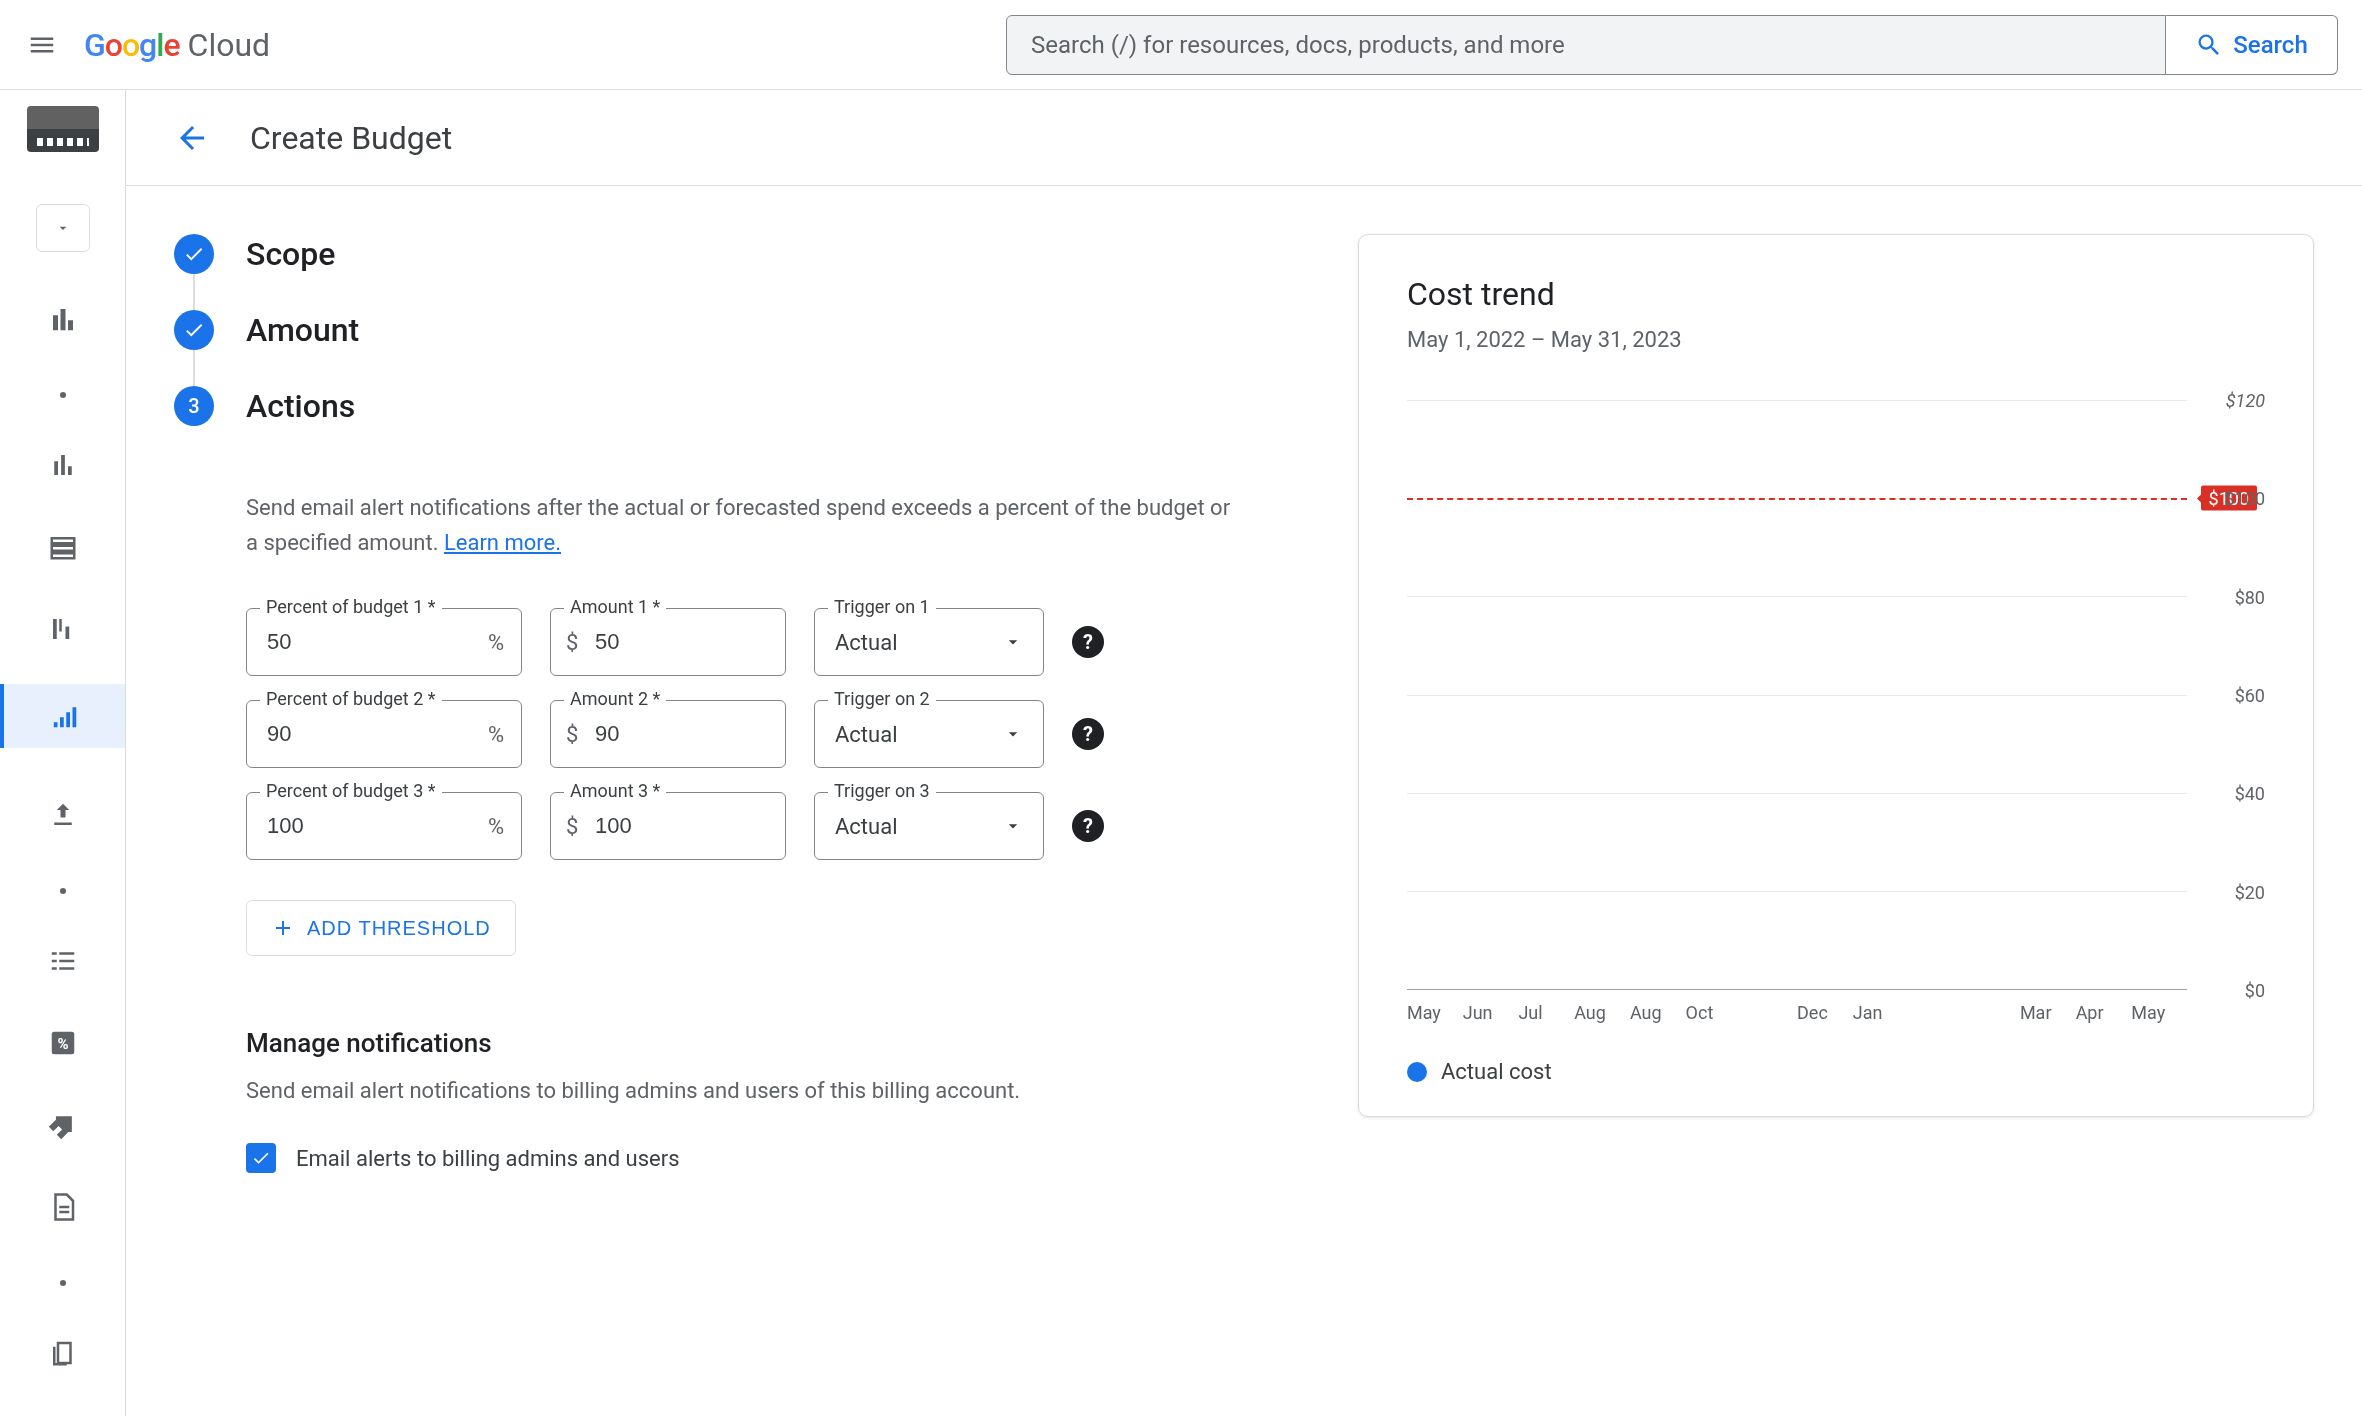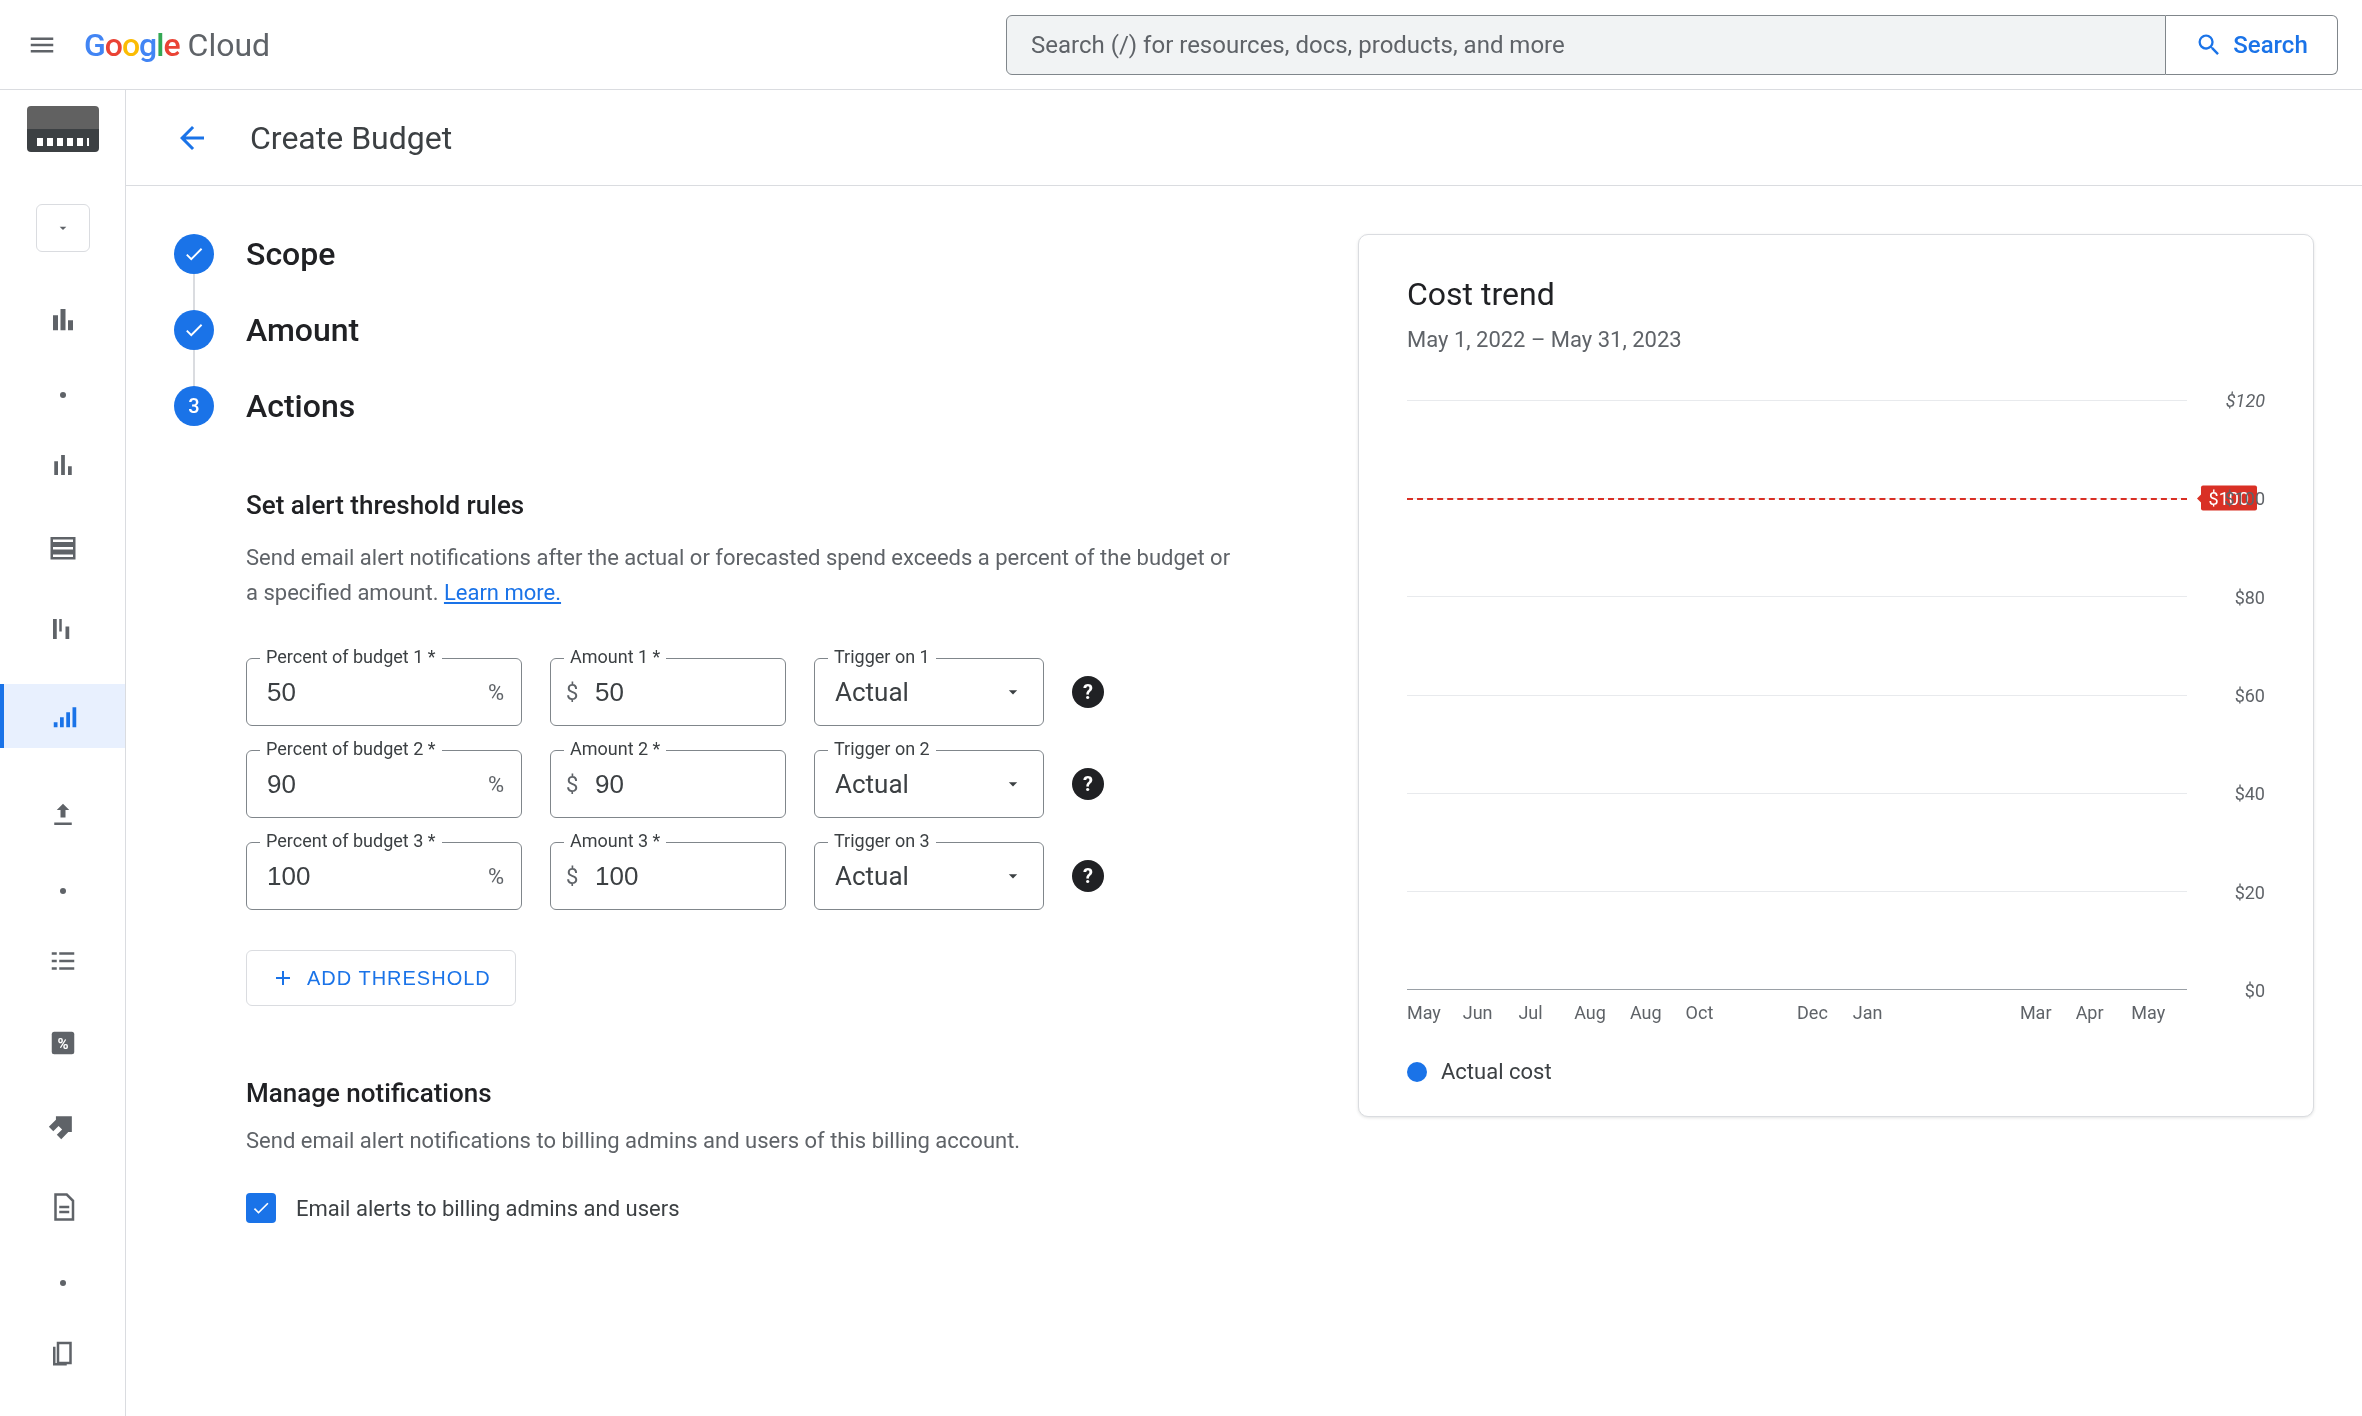--- a/index.html
+++ b/index.html
@@ -50,21 +50,21 @@
   .step-line { width:2px; height:36px; background:#dadce0; margin-left:19px; }
 
   .section { margin-left:72px; margin-top:64px; }
   .section h3 { font-size:26px; font-weight:500; color:#202124; margin-bottom:20px; }
   .section p { font-size:22px; color:#5f6368; line-height:1.6; max-width:990px; }
   .section a { color:#1a73e8; text-decoration:underline; }
 
   .rules { margin-top:48px; display:flex; flex-direction:column; gap:24px; }
   .rule-row { display:flex; gap:28px; align-items:center; }
   .field { position:relative; }
-  .field input, .field .select { height:68px; border:1px solid #80868b; border-radius:6px; font-size:26px; padding:0 20px; background:#fff; color:#3c4043; }
+  .field input, .field .select { height:68px; border:1px solid #80868b; border-radius:6px; font-size:22px; padding:0 20px; background:#fff; color:#3c4043; }
   .field .label { position:absolute; top:-12px; left:14px; background:#fff; padding:0 6px; font-size:18px; color:#3c4043; }
   .percent-field input { width:276px; padding-right:44px; }
   .percent-suffix { position:absolute; right:18px; top:50%; transform:translateY(-50%); font-size:22px; color:#5f6368; }
   .amount-field input { width:236px; padding-left:44px; }
   .amount-prefix { position:absolute; left:16px; top:50%; transform:translateY(-50%); font-size:22px; color:#5f6368; }
   .select { width:230px; display:flex; align-items:center; justify-content:space-between; cursor:pointer; }
   .select svg{width:20px;height:20px;fill:#3c4043;}
   .help-icon { width:32px; height:32px; border-radius:50%; background:#202124; color:#fff; display:flex; align-items:center; justify-content:center; font-size:20px; font-weight:700; cursor:pointer; }
 
   .add-btn { margin-top:40px; height:56px; border:1px solid #dadce0; border-radius:6px; background:#fff; display:inline-flex; align-items:center; gap:12px; padding:0 24px; color:#1a73e8; font-size:20px; font-weight:500; letter-spacing:1px; cursor:pointer; }
@@ -229,21 +229,20 @@
             <div class="step-label">Amount</div>
           </div>
           <div class="step-line"></div>
           <div class="step">
             <div class="step-bullet num">3</div>
             <div class="step-label">Actions</div>
           </div>
         </div>
 
         <div class="section">
-          <h3>Set alert threshold rules</h3>
           <p><span>Send email alert notifications after the actual or forecasted spend exceeds a percent of the budget or a specified amount. </span><a href="#">Learn more.</a></p>
 
           <div class="rules" id="rules-container">
               <div class="rule-row">
                 <div class="field percent-field"><span class="label">Percent of budget 1 *</span><input value="50" style=""><span class="percent-suffix">%</span></div>
                 <div class="field amount-field"><span class="label">Amount 1 *</span><span class="amount-prefix">$</span><input value="50" style=""></div>
                 <div class="field">
                   <span class="label">Trigger on 1</span>
                   <div class="select">
                     <span>Actual</span>

